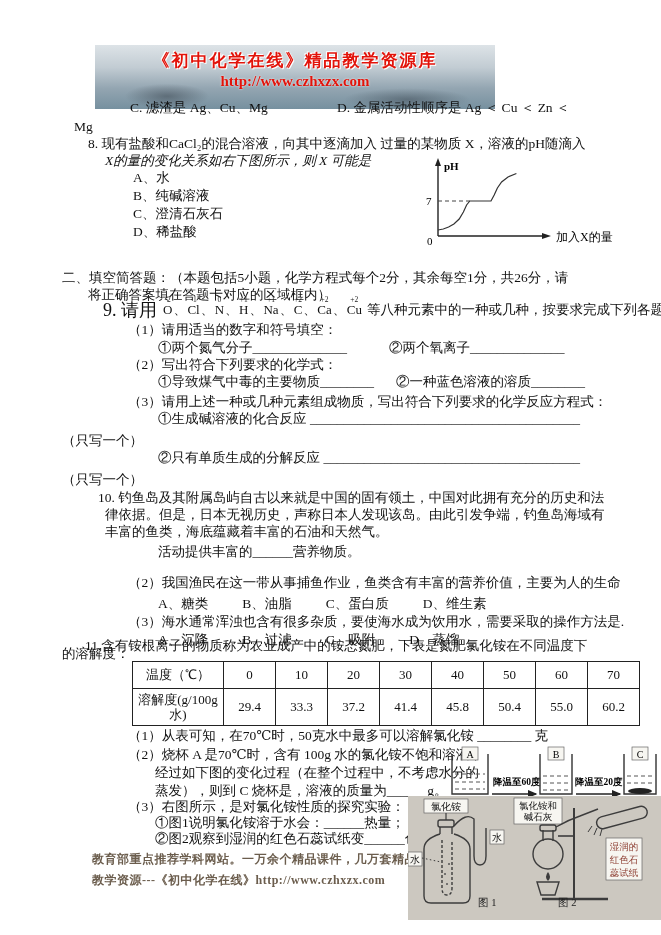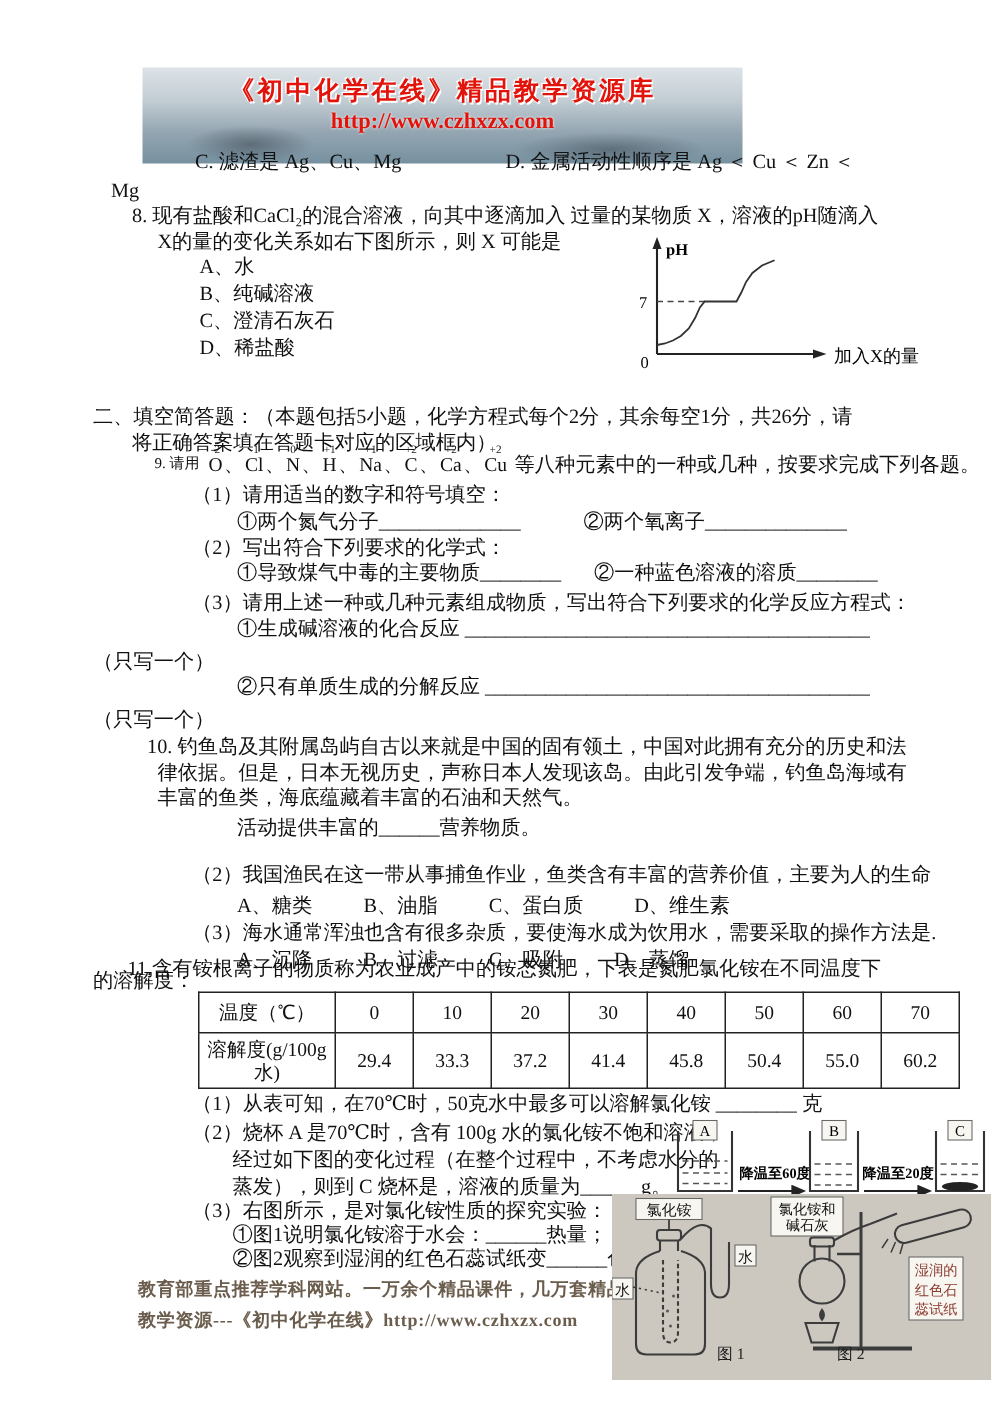--- a/index.html
+++ b/index.html
@@ -47,21 +47,21 @@
   <div class="banner">
     <div class="t1">《初中化学在线》精品教学资源库</div>
     <div class="t2">http://www.czhxzx.com</div>
   </div>
 
   <div class="ln" style="left:130px;top:100px;">C. 滤渣是 Ag、Cu、Mg</div>
   <div class="ln" style="left:337px;top:100px;">D. 金属活动性顺序是 Ag ＜ Cu ＜ Zn ＜</div>
   <div class="ln" style="left:74px;top:119px;">Mg</div>
 
   <div class="ln" style="left:88px;top:136px;">8. 现有盐酸和CaCl₂的混合溶液，向其中逐滴加入 过量的某物质 X，溶液的pH随滴入</div>
-  <div class="ln" style="left:105px;top:153px;">X的量的变化关系如右下图所示，则 X 可能是</div>
+  <div class="ln" style="left:105px;top:153px;font-style:italic;">X的量的变化关系如右下图所示，则 X 可能是</div>
   <div class="ln" style="left:133px;top:170px;">A、水</div>
   <div class="ln" style="left:133px;top:188px;">B、纯碱溶液</div>
   <div class="ln" style="left:133px;top:206px;">C、澄清石灰石</div>
   <div class="ln" style="left:133px;top:224px;">D、稀盐酸</div>
 
   <svg style="position:absolute;left:420px;top:156px;" width="215" height="94" viewBox="0 0 215 94">
     <line class="axis" x1="18" y1="80" x2="18" y2="5"></line>
     <polygon points="18,2 15,10 21,10" fill="#222"></polygon>
     <line class="axis" x1="18" y1="80" x2="126" y2="80"></line>
     <polygon points="131,80 122,77 122,83" fill="#222"></polygon>
@@ -70,21 +70,21 @@
     <text x="7" y="89" font-size="11">0</text>
     <text x="136" y="85" font-size="12">加入X的量</text>
     <line class="dash" x1="18" y1="45" x2="49.8" y2="45"></line>
     <path class="curve" d="M18.0,74.0 L23.3,73.0 L28.6,71.0 L33.9,68.0 L39.2,63.0 L43.4,56.0 L46.6,49.0 L49.8,45.0 L60.4,45.0 L71.0,45.0 L74.2,39.0 L77.4,32.0 L81.6,26.0 L88.0,21.0 L96.4,17.5"></path>
   </svg>
 
   <div class="ln" style="left:62px;top:270px;">二、填空简答题：（本题包括5小题，化学方程式每个2分，其余每空1分，共26分，请</div>
   <div class="ln" style="left:88px;top:287px;">将正确答案填在答题卡对应的区域框内）</div>
 
   <div class="ln elem-row" style="left:103px;top:296px;">
-    <span style="font-size:10px;line-height:14px;">9. 请用</span>
+    <span style="font-size:18px;line-height:14px;">9. 请用</span>
     <span style="width:5px;"></span>
     <span class="elem">
         <span class="val">-2</span>
         <span class="sym">O</span>
       </span>
       <span class="sep">、</span>
     <span class="elem">
         <span class="val">-1</span>
         <span class="sym">Cl</span>
       </span>

